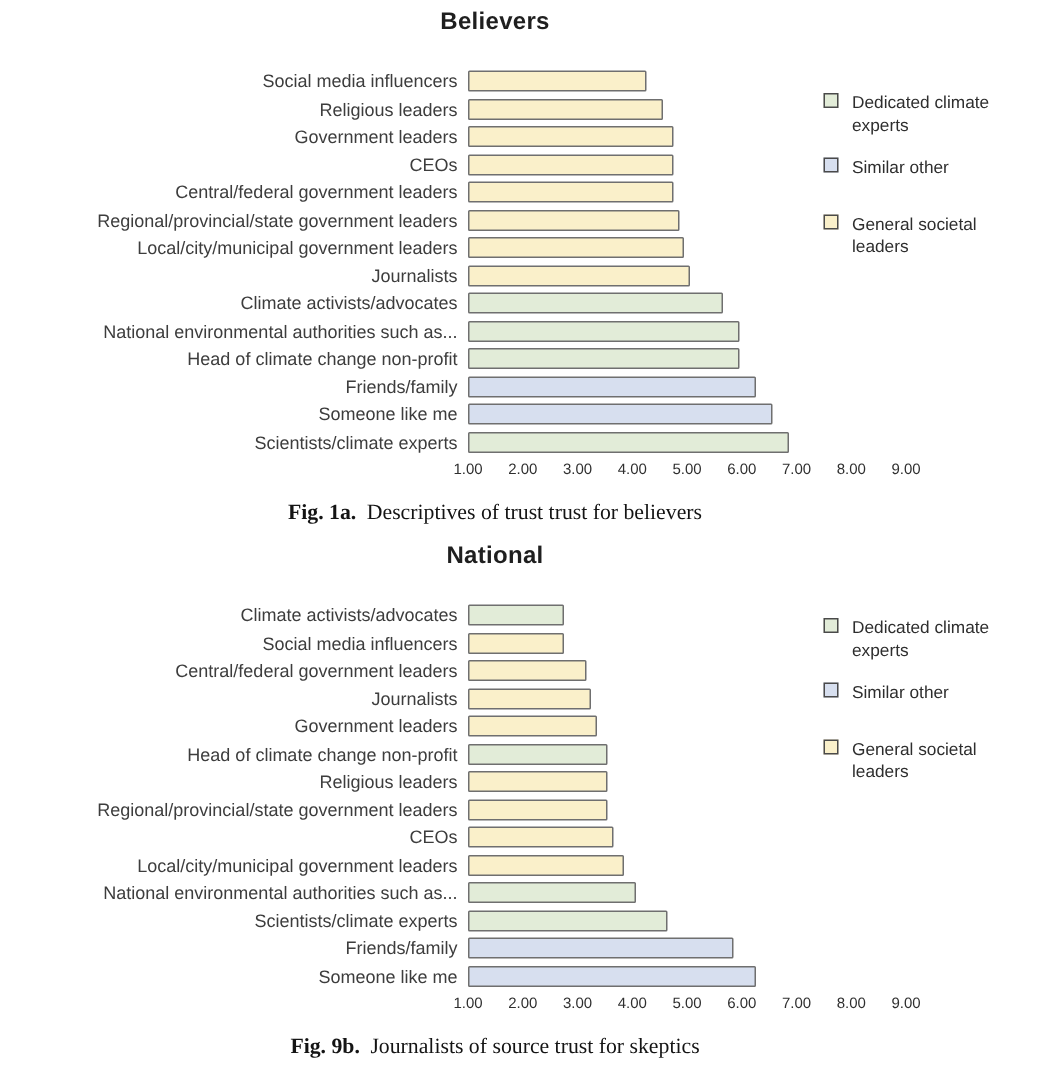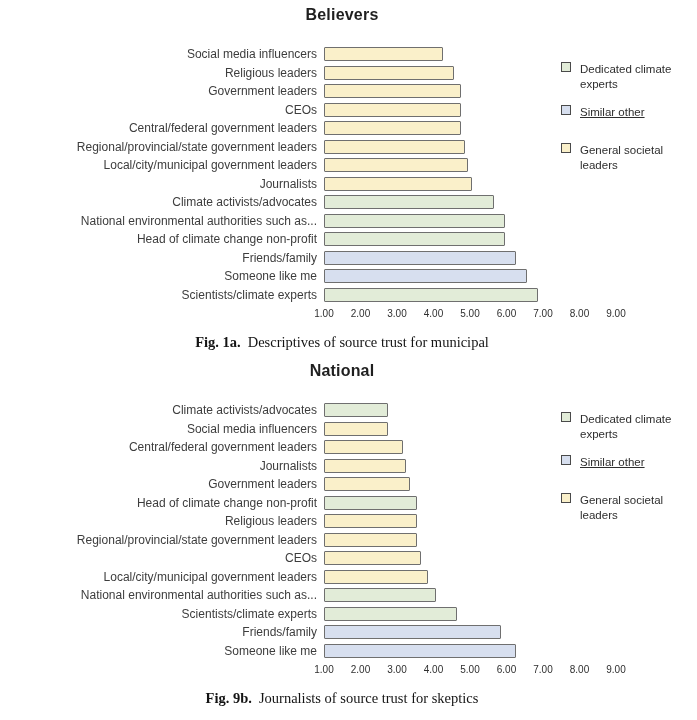--- a/index.html
+++ b/index.html
@@ -1,18 +1,18 @@
 <!DOCTYPE html>
 <html><head>
 <meta charset="utf-8">
 <style>
   html,body{margin:0;padding:0;background:#fff;}
   .page{position:relative;width:697px;height:720px;background:#fff;overflow:hidden;
         font-family:"Liberation Sans",sans-serif;}
-  .chart{position:absolute;left:12px;width:660px;}
+  .chart{position:absolute;left:0;width:660px;}
   .chart--believers{top:6px;}
   .chart--skeptics{top:362px;}
   .chart-title{margin:0 0 21px 0;text-align:center;font-size:16px;font-weight:700;
                color:#1f1f1f;letter-spacing:.2px;}
   .plot{position:relative;}
   .row{display:flex;align-items:center;height:18.5px;}
   .row-label{width:305px;padding-right:7px;text-align:right;font-size:12px;color:#3d3d3d;
              white-space:nowrap;}
   .row-track{position:relative;width:292px;height:14px;}
   .bar{position:absolute;left:0;top:0;height:12px;border:1px solid #6f6f6f;border-radius:1px;}
@@ -21,21 +21,21 @@
   .axis{position:relative;width:292px;height:13px;}
   .tick{position:absolute;top:0;transform:translateX(-50%);font-size:10px;color:#2f2f2f;}
   .caption{margin:13px 0 0 0;text-align:center;font-family:"Liberation Serif",serif;
            font-size:14.5px;color:#141414;}
   .caption-prefix{font-weight:700;margin-right:7px;}
   .legend{position:absolute;left:549px;width:146px;}
   .chart--believers .legend{top:56px;}
   .chart--skeptics .legend{top:50px;}
   .legend-item{display:flex;align-items:flex-start;gap:9px;margin-bottom:13px;font-size:11.5px;
                color:#2e2e2e;line-height:1.3;}
-  .legend-item:nth-child(2){margin-bottom:23px;text-decoration:underline;}
+  .legend-item:nth-child(2){margin-bottom:23px;}
   .legend-swatch{width:8px;height:8px;border:1px solid #4a4a4a;flex:none;}
   .legend-text{width:102px;}
 </style>
 </head>
 <body>
 
 <div class="page">
 
   <section class="chart chart--believers">
     <h2 class="chart-title">Believers</h2>
@@ -147,21 +147,21 @@
         <div class="legend-item">
           <span class="legend-swatch" style="background: rgb(215, 223, 239);"></span>
           <span class="legend-text">Similar other</span>
         </div>
         <div class="legend-item">
           <span class="legend-swatch" style="background: rgb(250, 240, 202);"></span>
           <span class="legend-text">General societal leaders</span>
         </div>
       </div>
     <p class="caption">
-      <span class="caption-prefix">Fig. 1a.</span><span>Descriptives of source trust for municipal</span>
+      <span class="caption-prefix">Fig. 1a.</span><span>Descriptives of trust trust for believers</span>
     </p>
   </section>
 
   <section class="chart chart--skeptics">
     <h2 class="chart-title">National</h2>
     <div class="plot">
         <div class="row">
           <div class="row-label">Climate activists/advocates</div>
           <div class="row-track">
             <div class="bar" style="width: 21.25%; background: rgb(226, 236, 216); border-color: rgb(111, 111, 111);"></div>

